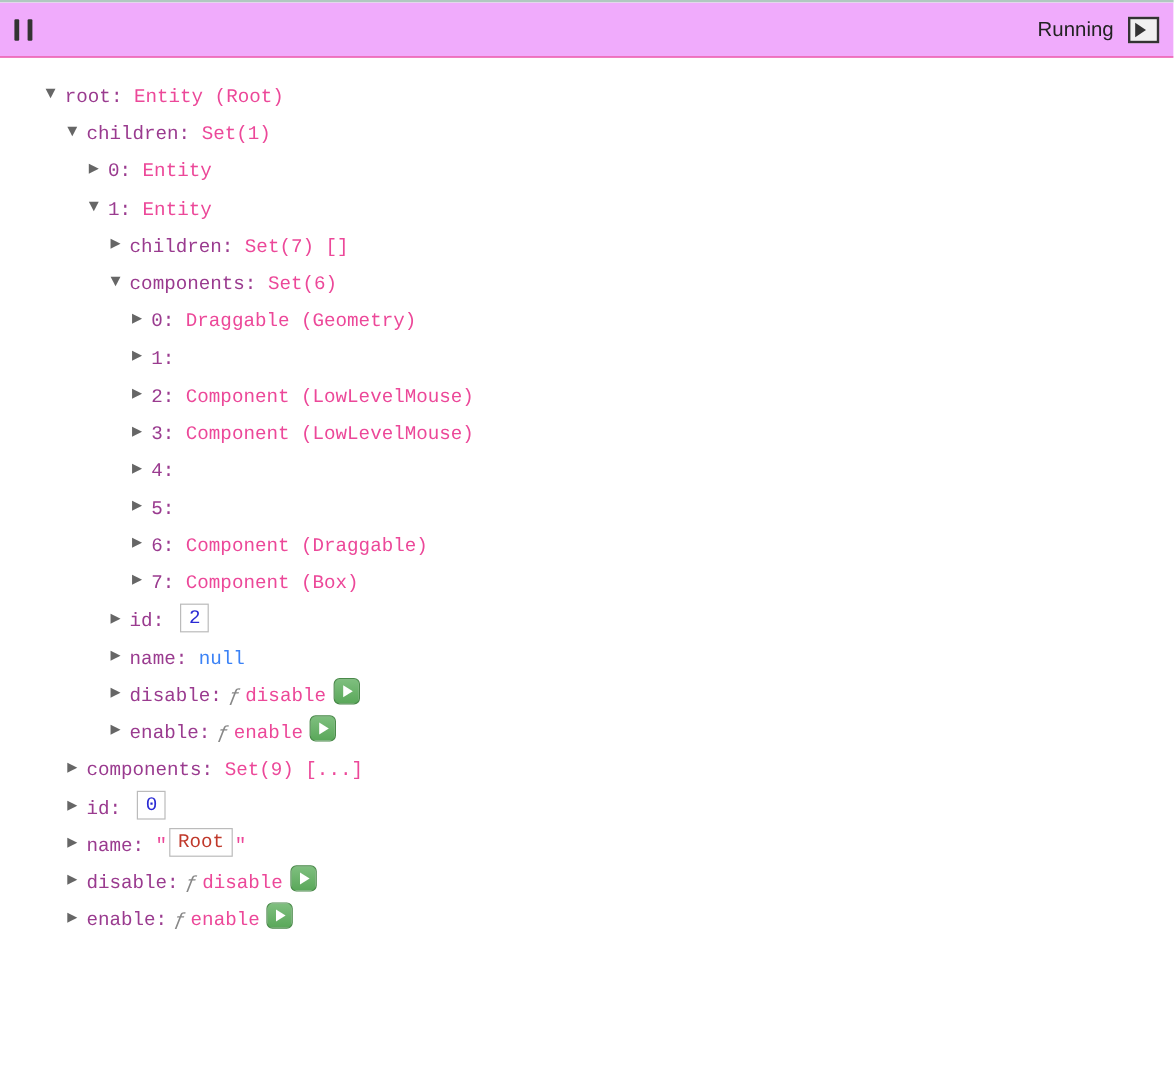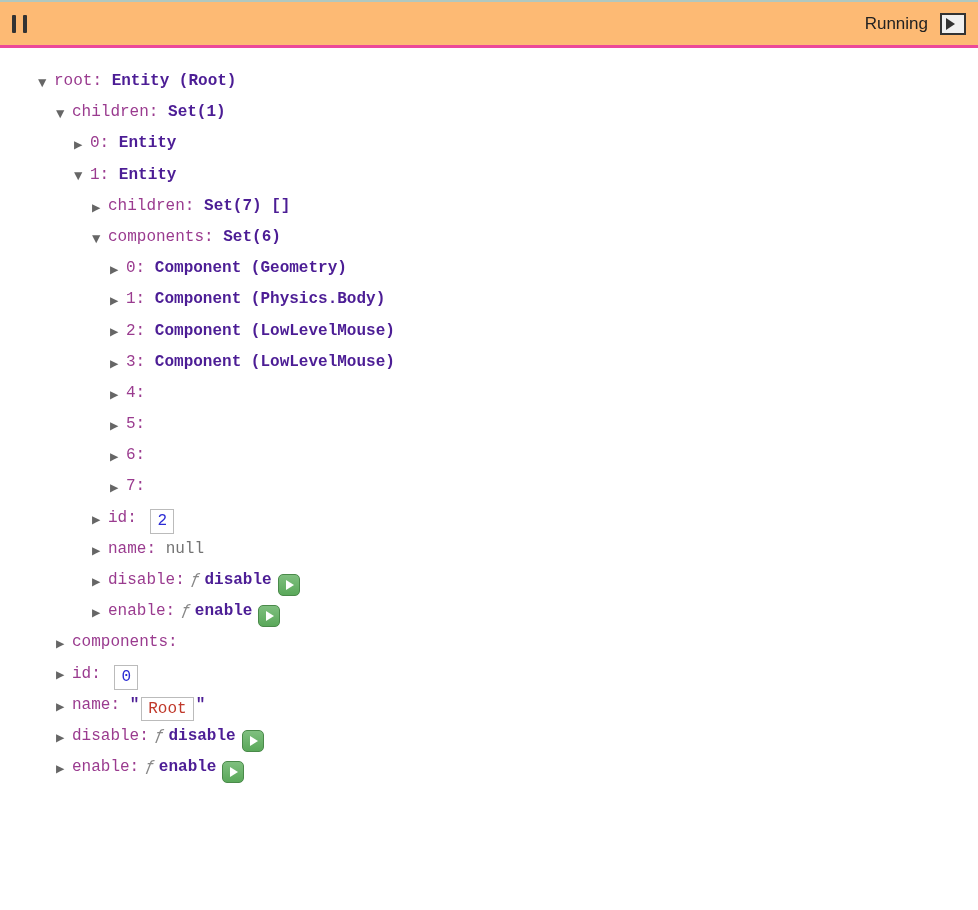--- a/index.html
+++ b/index.html
@@ -9,22 +9,22 @@
     font-size: 16px;
     background: #fff;
     color: #333;
     width: 978px;
     height: 910px;
     overflow: hidden;
     border-top: 2px solid #b0c8c0;
   }
   .toolbar {
     height: 46px;
-    background: #fdba74;
-    border-bottom: 3px solid #ec4899;
+    background: #f0abfc;
+    border-bottom: 1px solid #ec4899;
     display: flex;
     align-items: center;
     padding: 0 12px;
     position: relative;
   }
   .toolbar-left {
     display: flex;
     align-items: center;
     gap: 0;
   }
@@ -68,55 +68,55 @@
     border-top: 6px solid transparent;
     border-bottom: 6px solid transparent;
     border-left: 9px solid #333;
   }
   .tree {
     padding: 18px 12px 12px 38px;
     line-height: 1.95;
   }
   .row {
     display: flex;
-    align-items: flex-end;
+    align-items: flex-start;
     white-space: nowrap;
   }
   .arrow {
     display: inline-block;
     width: 14px;
     color: #666;
     cursor: pointer;
     font-size: 14px;
     user-select: none;
     margin-right: 2px;
   }
   .arrow.down::before { content: "▼"; }
   .arrow.right::before { content: "▶"; }
   .k { color: #9a3b8f; } 
-  .v { color: #4c1d95; font-weight: bold; }
+  .v { color: #ec4899; }
   .num-box {
     display: inline-block;
     border: 1px solid #bbb;
     padding: 0 6px;
     color: #2a2ad4;
     background: #fff;
     margin-left: 4px;
     line-height: 1.4;
   }
   .str-box {
     display: inline-block;
     border: 1px solid #bbb;
     padding: 0 6px;
     color: #c0392b;
     background: #fff;
     margin: 0 2px;
     line-height: 1.4;
   }
-  .nullv { color: #737373; }
+  .nullv { color: #3b82f6; }
   .fsym { color: #888; font-style: italic; margin: 0 4px 0 6px; }
   .play-icon {
     display: inline-flex;
     width: 22px;
     height: 22px;
     border-radius: 5px;
     background: linear-gradient(#7fbf7f, #5aa85a);
     border: 1px solid #4a8a4a;
     align-items: center;
     justify-content: center;
@@ -188,28 +188,28 @@
     <span class="v">Set(7)  []</span>
   </div>
 
   <div class="row i3">
     <span class="arrow down"></span>
     <span class="k">components</span><span class="k">:</span>&nbsp;
     <span class="v">Set(6)</span>
   </div>
 
   <div id="comp-list">
-      <div class="row i4"><span class="arrow right"></span><span class="k">0</span><span class="k">:</span>&nbsp;<span class="v">Component (Geometry)</span></div>
-      <div class="row i4"><span class="arrow right"></span><span class="k">1</span><span class="k">:</span>&nbsp;<span class="v">Component (Physics.Body)</span></div>
+      <div class="row i4"><span class="arrow right"></span><span class="k">0</span><span class="k">:</span>&nbsp;<span class="v">Draggable (Geometry)</span></div>
+      <div class="row i4"><span class="arrow right"></span><span class="k">1</span><span class="k">:</span>&nbsp;</div>
       <div class="row i4"><span class="arrow right"></span><span class="k">2</span><span class="k">:</span>&nbsp;<span class="v">Component (LowLevelMouse)</span></div>
       <div class="row i4"><span class="arrow right"></span><span class="k">3</span><span class="k">:</span>&nbsp;<span class="v">Component (LowLevelMouse)</span></div>
       <div class="row i4"><span class="arrow right"></span><span class="k">4</span><span class="k">:</span>&nbsp;</div>
       <div class="row i4"><span class="arrow right"></span><span class="k">5</span><span class="k">:</span>&nbsp;</div>
-      <div class="row i4"><span class="arrow right"></span><span class="k">6</span><span class="k">:</span>&nbsp;</div>
-      <div class="row i4"><span class="arrow right"></span><span class="k">7</span><span class="k">:</span>&nbsp;</div>
+      <div class="row i4"><span class="arrow right"></span><span class="k">6</span><span class="k">:</span>&nbsp;<span class="v">Component (Draggable)</span></div>
+      <div class="row i4"><span class="arrow right"></span><span class="k">7</span><span class="k">:</span>&nbsp;<span class="v">Component (Box)</span></div>
     </div>
 
   <div class="row i3">
     <span class="arrow right"></span>
     <span class="k">id</span><span class="k">:</span>&nbsp;
     <span class="num-box">2</span>
   </div>
 
   <div class="row i3">
     <span class="arrow right"></span>
@@ -231,20 +231,21 @@
     <span class="k">enable</span>
       <span class="k">:</span>
     <span class="fsym">ƒ</span>
     <span class="v">enable</span>
     <span class="play-icon"></span>
   </div>
 
   <div class="row i1">
     <span class="arrow right"></span>
     <span class="k">components</span><span class="k">:</span>&nbsp;
+    <span class="v">Set(9)  [...]</span>
   </div>
 
   <div class="row i1">
     <span class="arrow right"></span>
     <span class="k">id</span><span class="k">:</span>&nbsp;
     <span class="num-box">0</span>
   </div>
 
   <div class="row i1">
     <span class="arrow right"></span>

